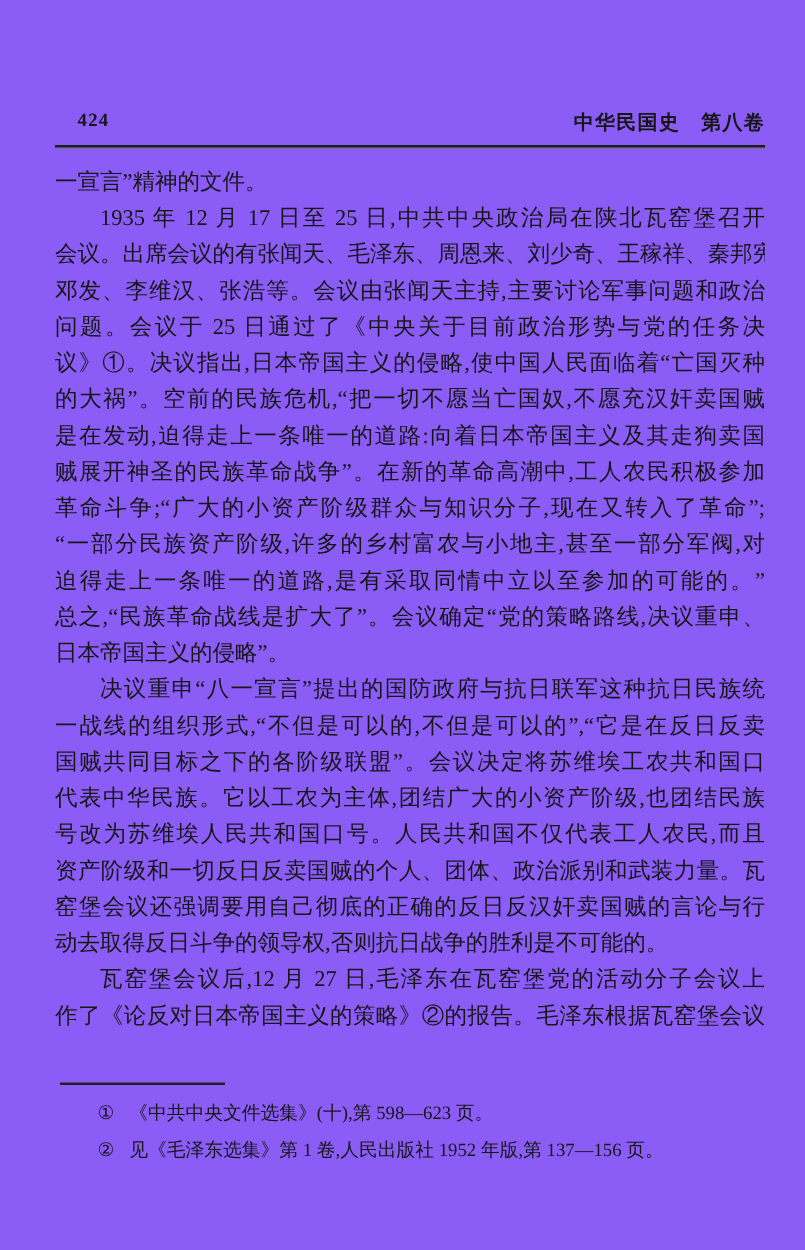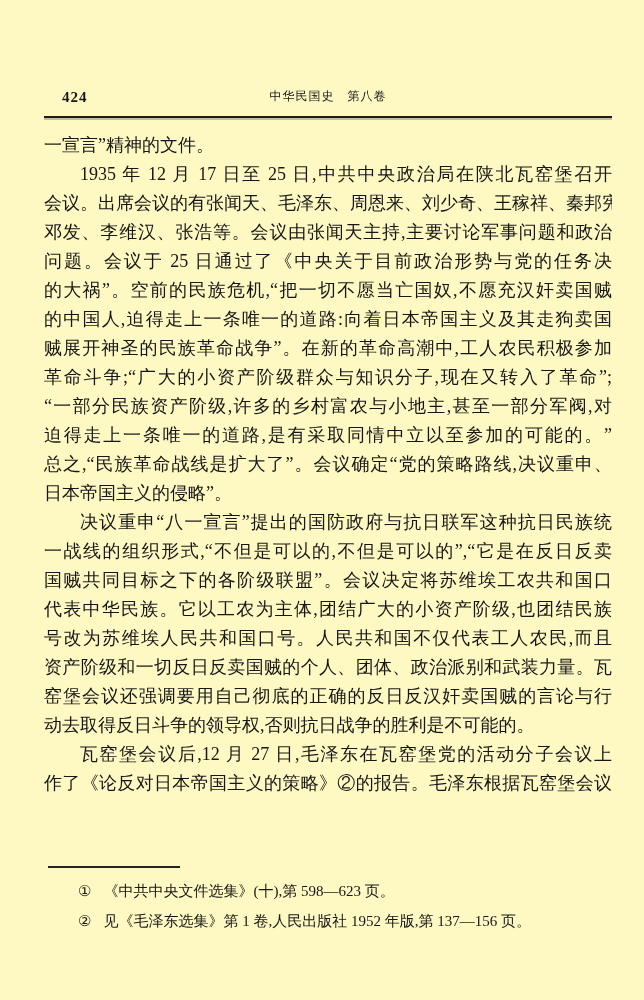--- a/index.html
+++ b/index.html
@@ -1,21 +1,21 @@
 <!DOCTYPE html>
 <html><head>
 <meta charset="utf-8">
 <style>
   html, body { margin: 0; padding: 0; background: #e8e8e6; }
   .page {
     position: relative;
     width: 644px;
     height: 1000px;
     margin: 0 auto;
-    background: #fef9c3;
+    background: #8b5cf6;
     font-family: "Liberation Serif", "DejaVu Serif", serif;
     color: #161616;
     overflow: hidden;
   }
   .header {
     position: absolute;
     top: 88px;
     left: 44px;
     width: 568px;
     height: 22px;
@@ -26,24 +26,24 @@
     top: 1px;
     font-size: 15px;
     letter-spacing: 1px;
     font-weight: bold;
   }
   .running-title {
     position: absolute;
     left: 0;
     right: 0;
     top: 0;
-    text-align: center;
+    text-align: right;
     font-family: "Liberation Sans", "DejaVu Sans", sans-serif;
-    font-weight: normal;
-    font-size: 12px;
+    font-weight: bold;
+    font-size: 16px;
     letter-spacing: 1px;
   }
   .header-rule {
     position: absolute;
     top: 116px;
     left: 44px;
     width: 568px;
     height: 2px;
     background: #1d1d1d;
     box-shadow: 0 2px 0 rgba(120,120,120,0.45);
@@ -93,22 +93,23 @@
     <span class="running-title">中华民国史　第八卷</span>
   </div>
   <div class="header-rule"></div>
 
   <div class="body-text">
       <div class="bline short">一宣言”精神的文件。</div>
       <div class="bline indent">1935 年 12 月 17 日至 25 日,中共中央政治局在陕北瓦窑堡召开</div>
       <div class="bline">会议。出席会议的有张闻天、毛泽东、周恩来、刘少奇、王稼祥、秦邦宪、</div>
       <div class="bline">邓发、李维汉、张浩等。会议由张闻天主持,主要讨论军事问题和政治</div>
       <div class="bline">问题。会议于 25 日通过了《中央关于目前政治形势与党的任务决</div>
+      <div class="bline">议》①。决议指出,日本帝国主义的侵略,使中国人民面临着“亡国灭种</div>
       <div class="bline">的大祸”。空前的民族危机,“把一切不愿当亡国奴,不愿充汉奸卖国贼</div>
-      <div class="bline">的中国人,迫得走上一条唯一的道路:向着日本帝国主义及其走狗卖国</div>
+      <div class="bline">是在发动,迫得走上一条唯一的道路:向着日本帝国主义及其走狗卖国</div>
       <div class="bline">贼展开神圣的民族革命战争”。在新的革命高潮中,工人农民积极参加</div>
       <div class="bline">革命斗争;“广大的小资产阶级群众与知识分子,现在又转入了革命”;</div>
       <div class="bline">“一部分民族资产阶级,许多的乡村富农与小地主,甚至一部分军阀,对</div>
       <div class="bline">迫得走上一条唯一的道路,是有采取同情中立以至参加的可能的。”</div>
       <div class="bline">总之,“民族革命战线是扩大了”。会议确定“党的策略路线,决议重申、</div>
       <div class="bline short">日本帝国主义的侵略”。</div>
       <div class="bline indent">决议重申“八一宣言”提出的国防政府与抗日联军这种抗日民族统</div>
       <div class="bline">一战线的组织形式,“不但是可以的,不但是可以的”,“它是在反日反卖</div>
       <div class="bline">国贼共同目标之下的各阶级联盟”。会议决定将苏维埃工农共和国口</div>
       <div class="bline">代表中华民族。它以工农为主体,团结广大的小资产阶级,也团结民族</div>

